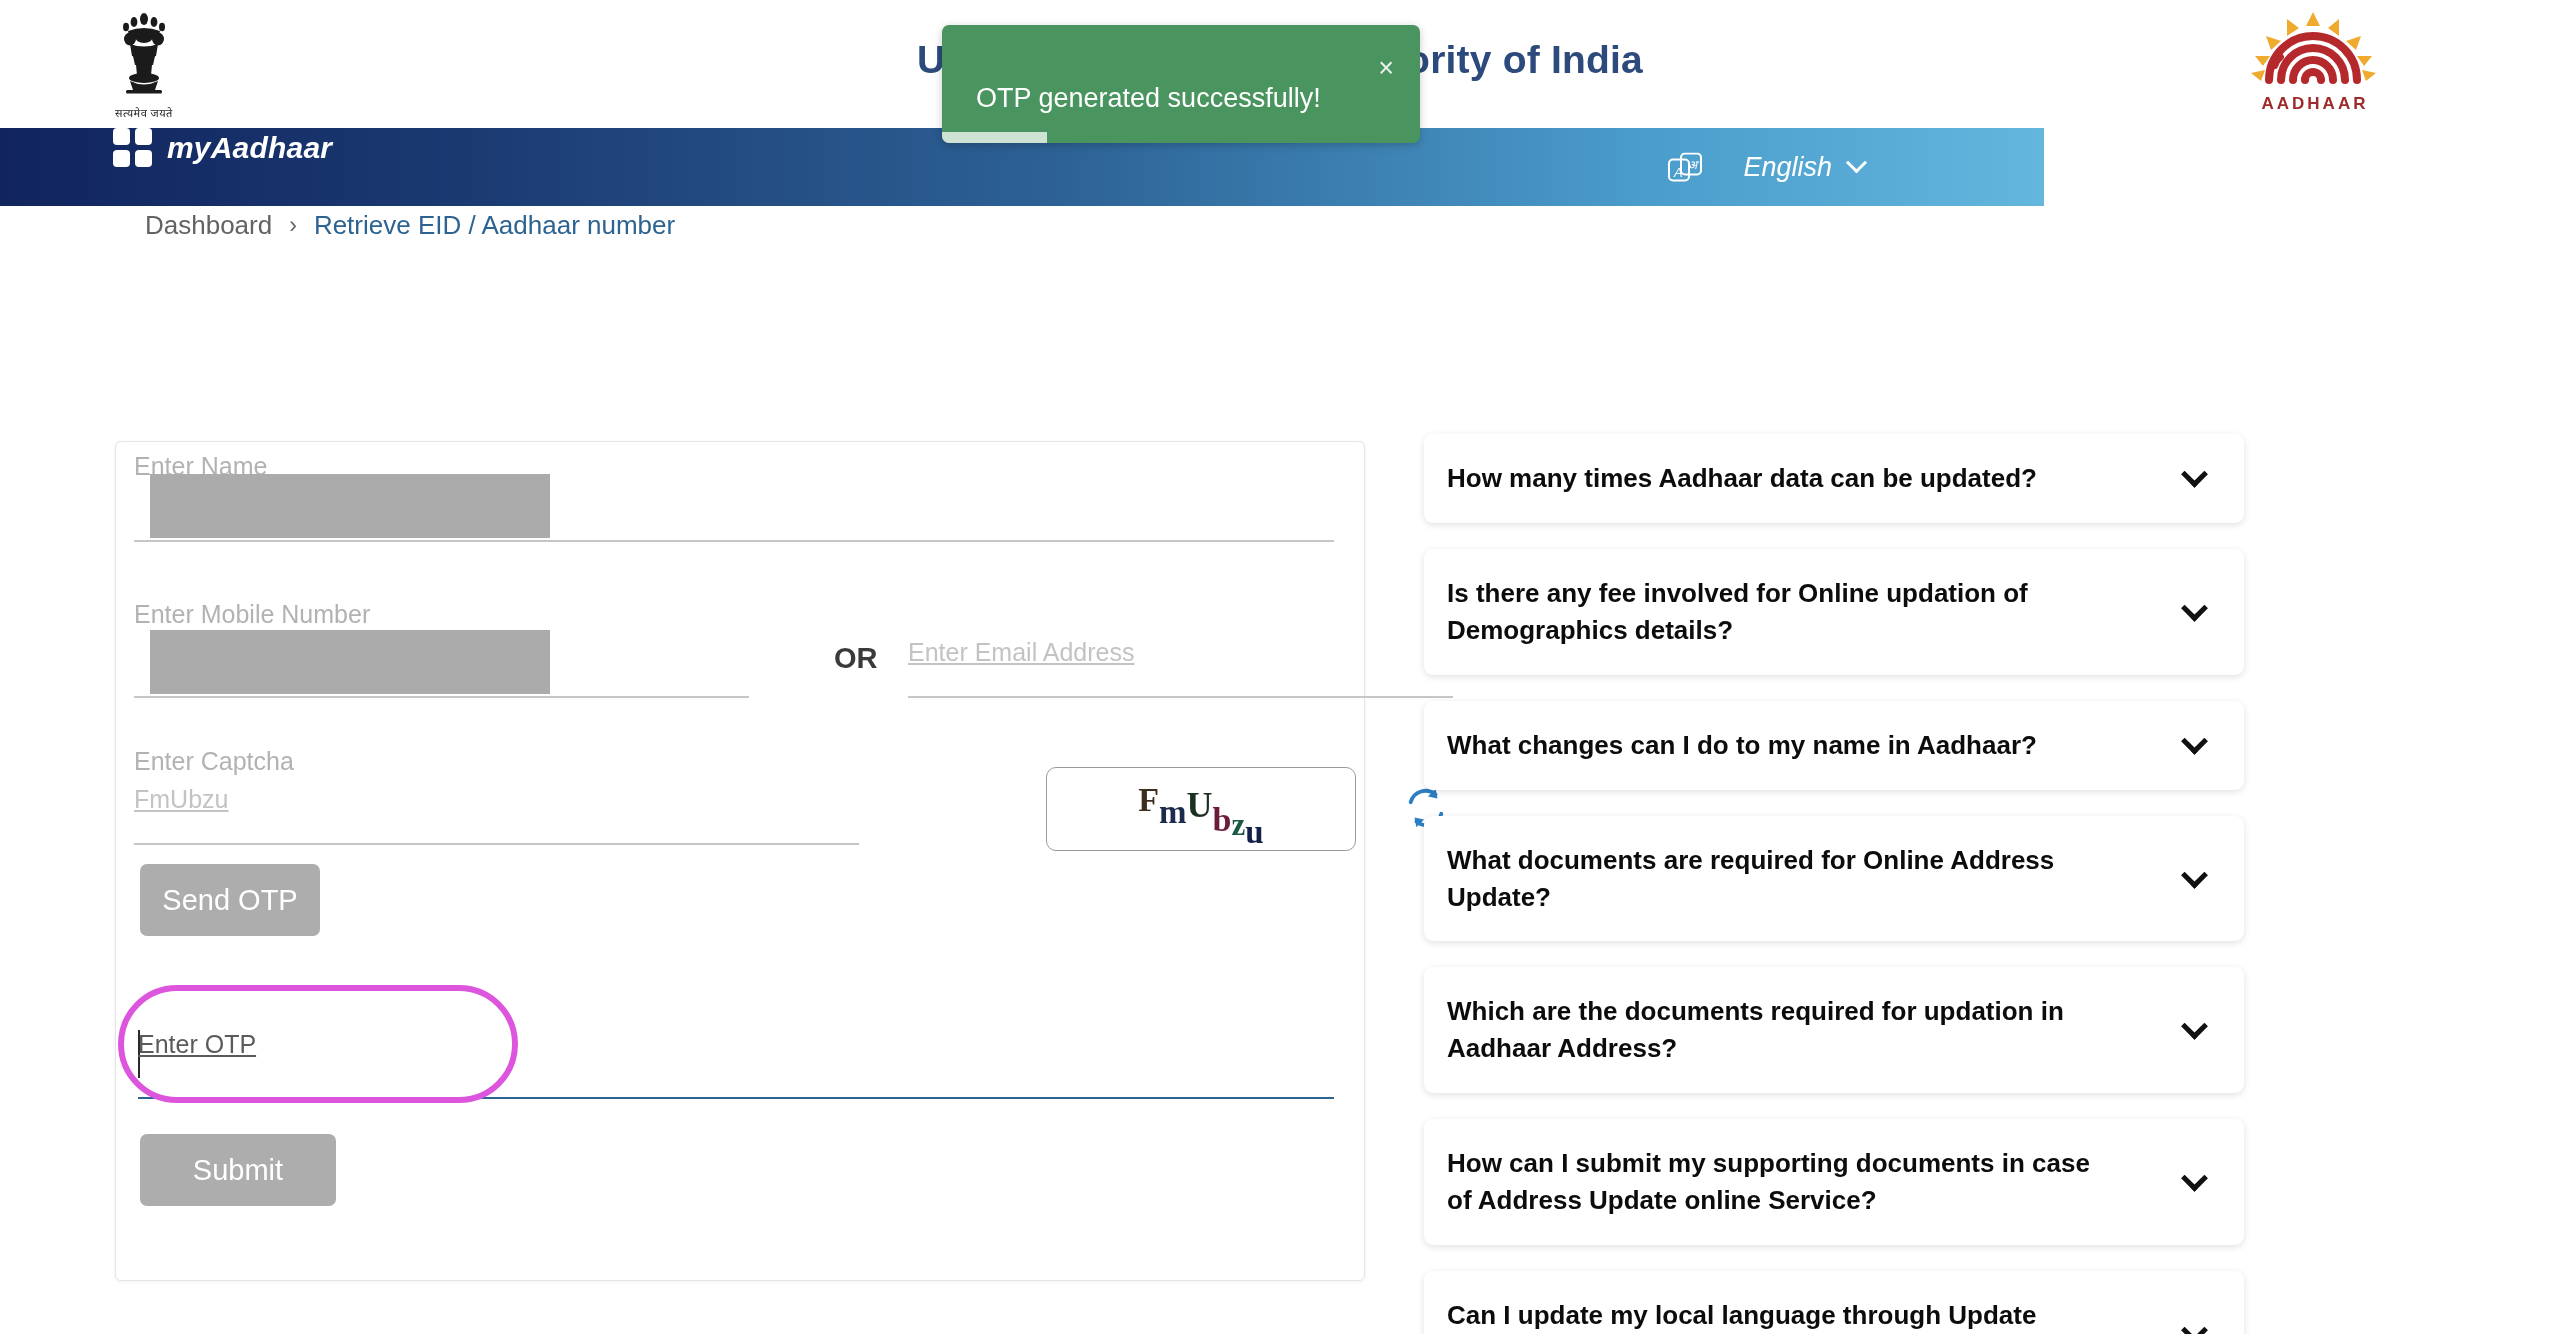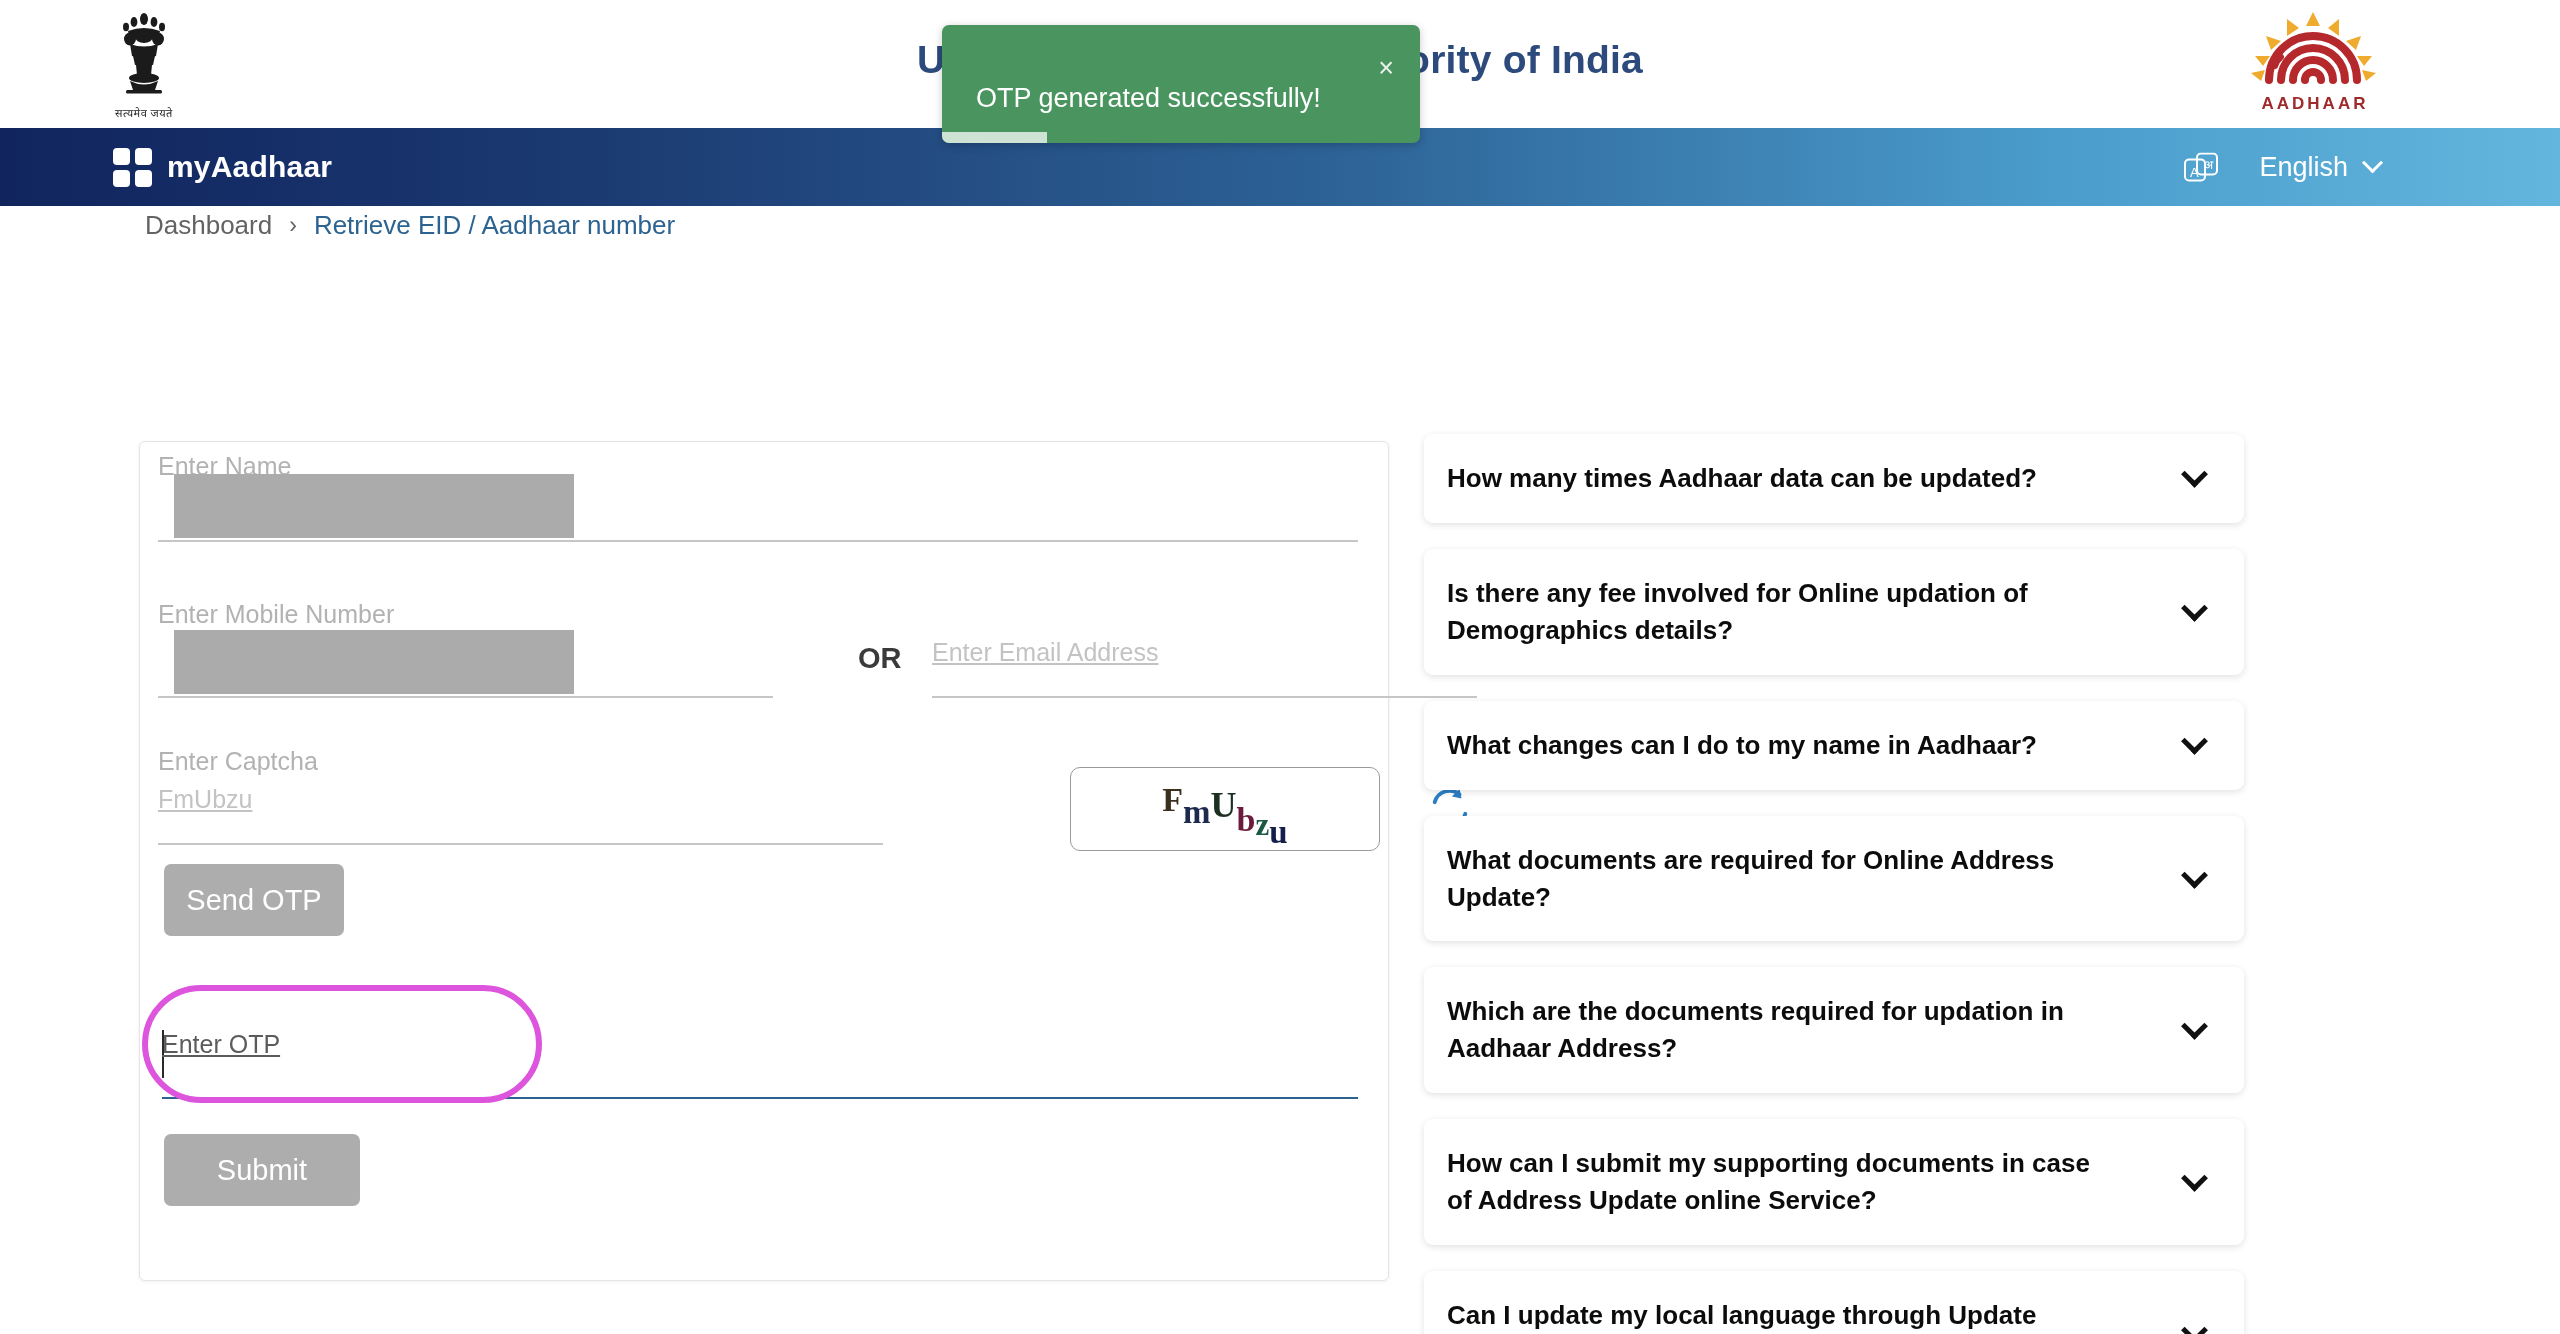--- a/index.html
+++ b/index.html
@@ -66,23 +66,23 @@
     width: 100%; height: 11px;
   }
   .toast-progress-bar {
     height: 100%; width: 22%;
     background: #cfe3d5;
   }
 
   
   .navbar {
     position: relative;
-    width: 2560px; height: 78px;
+    width: 2044px; height: 78px;
     background: linear-gradient(90deg, #11245e 0%, #1b3a72 23%, #2d6296 52%, #4a9ccb 80%, #63b6dd 100%);
-    display: flex; align-items: center;
+    display: flex; align-items: flex-start; font-style: italic;
   }
   .brand { display: flex; align-items: center; margin-left: 113px; }
   .brand-grid {
     display: grid; grid-template-columns: 17px 17px; grid-template-rows: 17px 17px;
     gap: 5px; margin-right: 15px;
   }
   .brand-grid i { background: #fff; border-radius: 4px; display: block; }
   .brand-name { font-size: 30px; font-weight: bold; color: #ffffff; letter-spacing: .2px; }
   .lang-select {
     position: absolute; right: 180px; top: 50%; transform: translateY(-50%);
@@ -110,21 +110,20 @@
   .page-body { position: relative; width: 2560px; }
 
   
   .form-card {
     position: absolute; left: 115px; top: 235px;
     width: 1250px; height: 840px;
     background: #ffffff;
     border: 1px solid #e4e4e6;
     border-radius: 6px;
     box-shadow: 0 1px 4px rgba(0,0,0,.06);
-    margin-left: 24px;
   }
   .field { position: absolute; }
   .field-label {
     font-size: 25px; color: #b2b2b2;
     position: absolute; top: 0; left: 0; white-space: nowrap;
   }
   .field-line {
     position: absolute; left: 0; bottom: 0; height: 2px; background: #c6c6c6;
   }
   .field-value {

